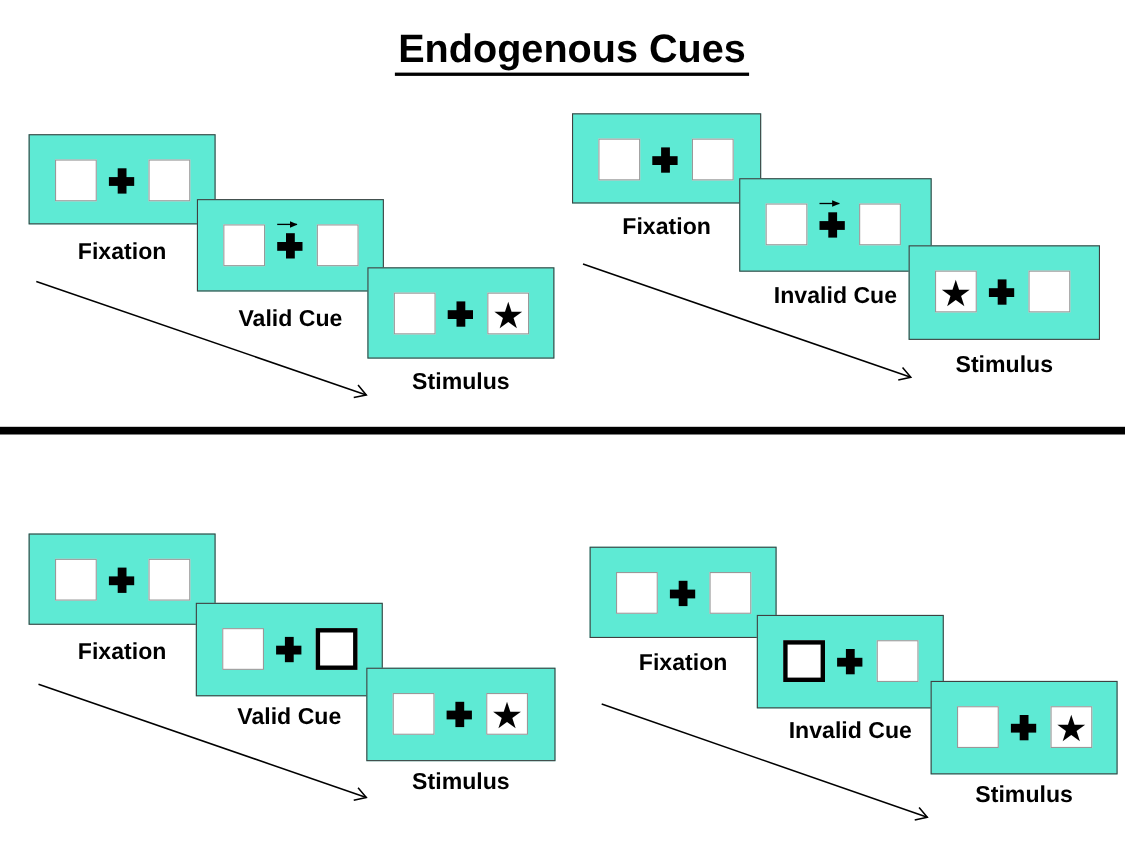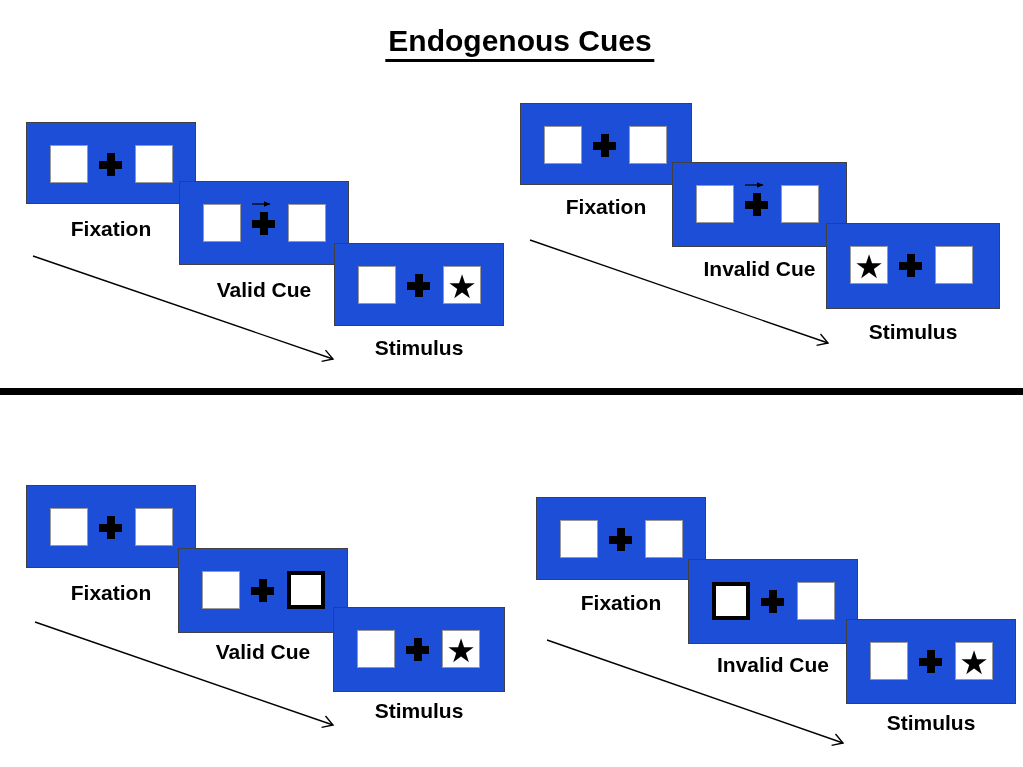--- a/index.html
+++ b/index.html
@@ -2,27 +2,27 @@
 <html><head>
 <meta charset="utf-8">
 <style>
   html,body{margin:0;padding:0;background:#ffffff;}
   .canvas{
     position:relative;width:1023px;height:767px;background:#ffffff;overflow:hidden;
     font-family:"Liberation Sans",sans-serif;color:#000;
   }
   .title{
     position:absolute;transform:translateX(-50%);
-    font-size:30px;font-weight:bold;white-space:nowrap;
+    font-size:36px;font-weight:bold;white-space:nowrap;
     border-bottom:3px solid #000;padding:0 3px 2px 3px;line-height:1.1;
   }
   .divider{position:absolute;left:0;top:388px;width:1023px;height:7px;background:#000;}
   .seq{position:absolute;left:0;top:0;width:0;height:0;}
   .panel{
-    position:absolute;background:#1d4ed8;border:1.2px solid #404040;
+    position:absolute;background:#5eead4;border:1.2px solid #404040;
     box-sizing:border-box;
   }
   .box{
     position:absolute;width:38px;height:38px;top:22px;box-sizing:border-box;
     border:1.5px solid #999999;background:#ffffff;
     display:flex;align-items:center;justify-content:center;
   }
   .box.left{left:23px;}
   .box.right{left:108px;}
   .box.thick{border:4px solid #000000;}

